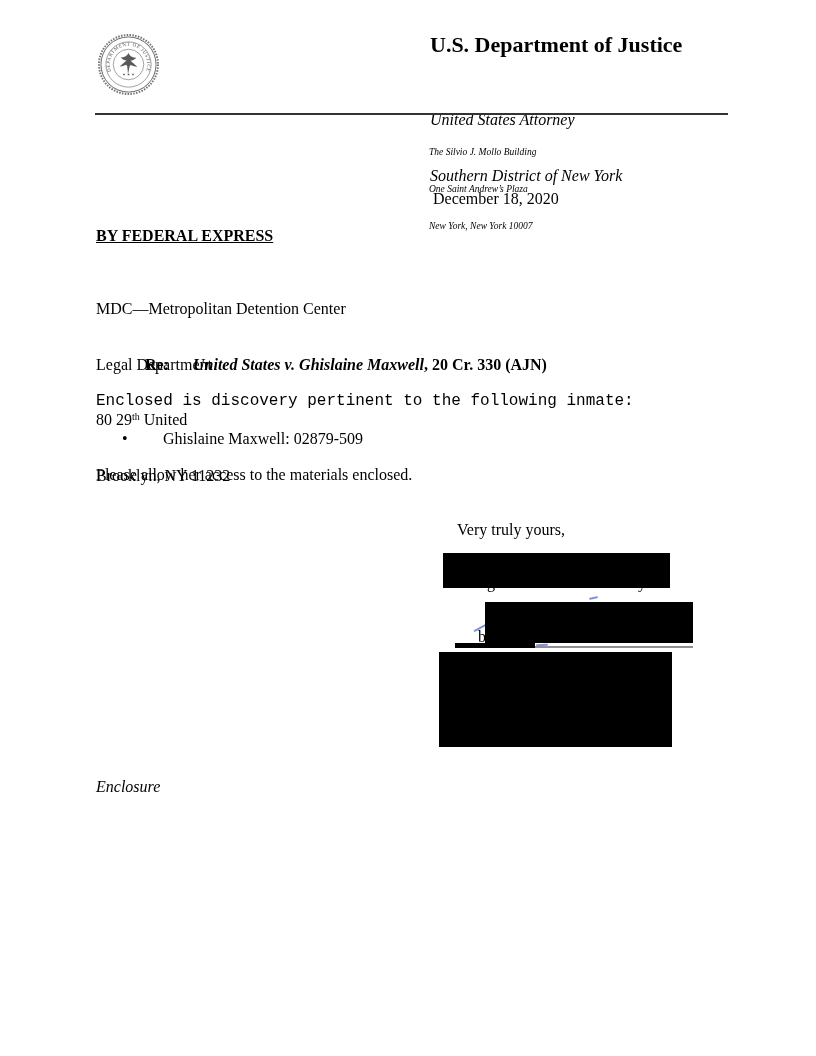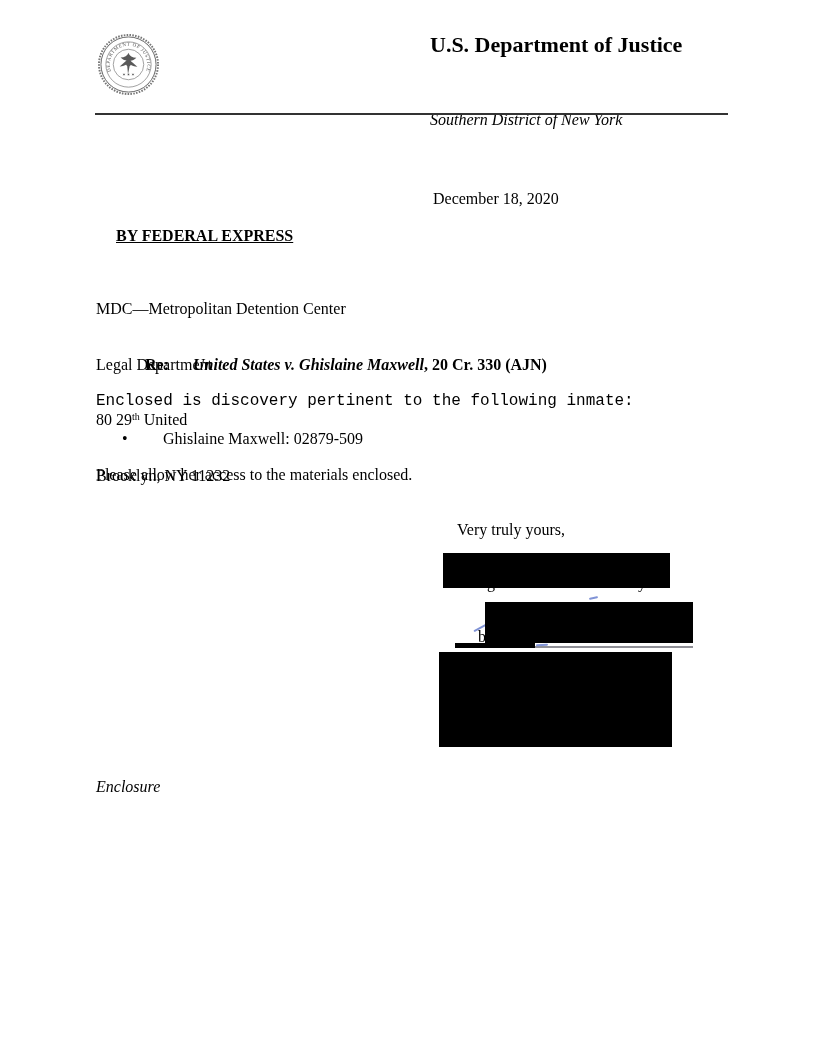--- a/index.html
+++ b/index.html
@@ -46,29 +46,35 @@
     </text>
     <text x="32" y="44" font-size="4.2" fill="#555" text-anchor="middle">✶ ✶ ✶</text>
     <g fill="#5a5a5a">
       <path d="M32 20c-1 3-4 5-8 5 2 2 4 3 6 3l-7 6c3.2 0 5.5-1 7.5-2.2L31.5 42l2-10c2 1.2 4.3 2.2 7.5 2.2l-7-6c2 0 4-1 6-3-4 0-7-2-8-5z"></path>
       <circle cx="32" cy="31" r="2.6"></circle>
     </g>
   </svg>
 
   <div class="t agency" style="left:430px;top:36px;">U.S. Department of Justice</div>
   <div class="t office" style="left:430px;top:74px;">
+    <div>United States Attorney</div>
     <div>Southern District of New York</div>
   </div>
 
   <div class="rule"></div>
 
+  <div class="t building" style="left:429px;top:122px;">
+    <div>The Silvio J. Mollo Building</div>
+    <div>One Saint Andrew’s Plaza</div>
+    <div>New York, New York 10007</div>
+  </div>
 
   <div class="t" style="left:433px;top:190px;">December 18, 2020</div>
 
-  <div class="t delivery" style="left:96px;top:227px;margin-left:20px;">BY FEDERAL EXPRESS</div>
+  <div class="t delivery" style="left:96px;top:227px;">BY FEDERAL EXPRESS</div>
 
   <div class="t" style="left:96px;top:263px;">
     <div>MDC—Metropolitan Detention Center</div>
     <div>Legal Department</div>
     <div><span>80 29</span><sup class="ord">th</sup><span> United</span></div>
     <div>Brooklyn, NY 11232</div>
   </div>
 
   <div class="t bold" style="left:145px;top:356px;">Re:</div>
   <div class="t" style="left:193px;top:356px;"><span class="bold ital">United States v. Ghislaine Maxwell</span><span class="bold">, 20 Cr. 330 (AJN)</span></div>

